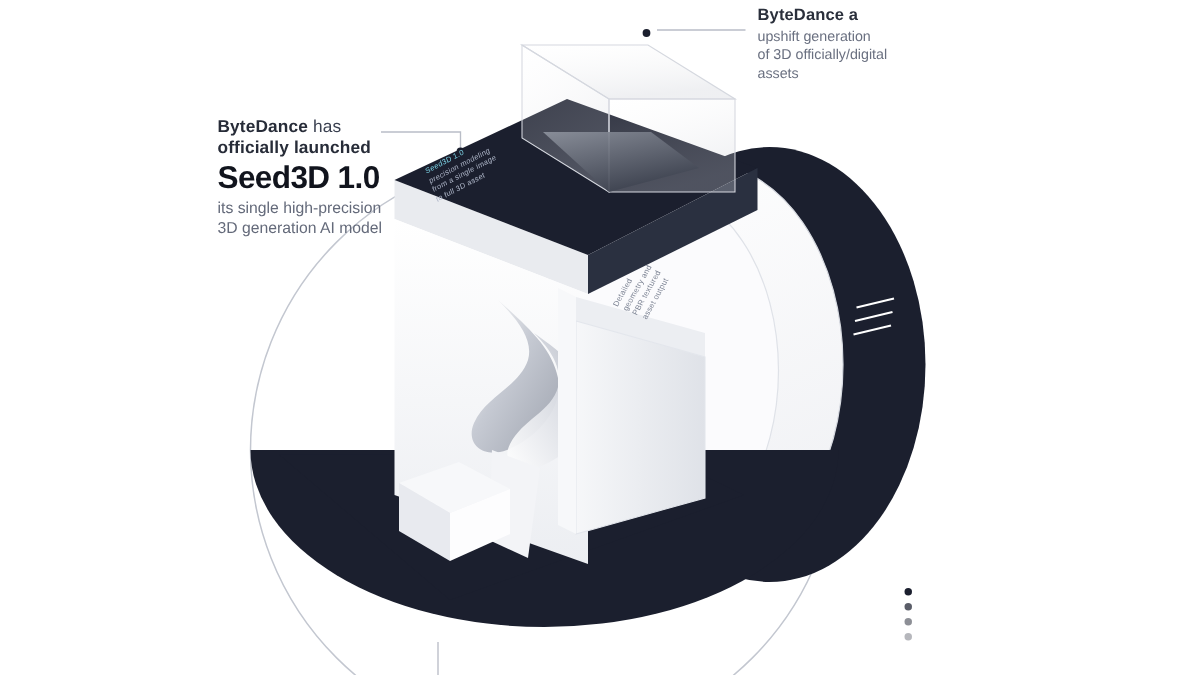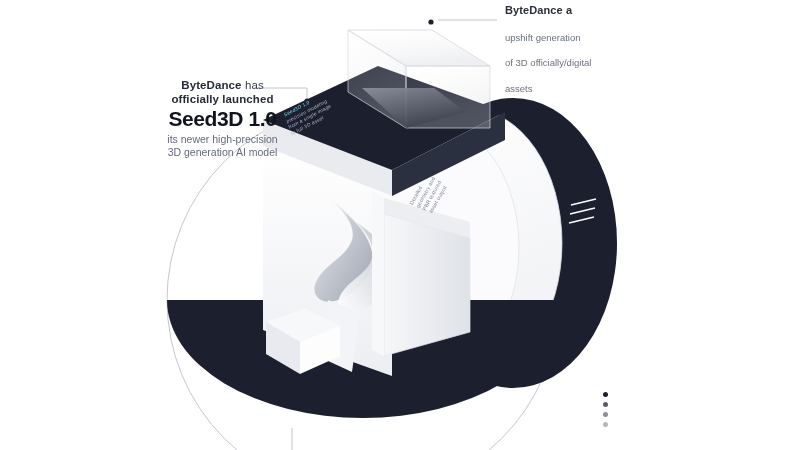--- a/index.html
+++ b/index.html
@@ -20,24 +20,24 @@
   }
   .ann .eyebrow .lite{font-weight:400;color:#3a4050;}
   .ann h1{
     margin:2px 0 3px 0;font-size:21px;line-height:22px;
     color:#11141d;font-weight:700;letter-spacing:-.4px;
   }
   .ann .body{
     font-size:10.5px;color:#646a7a;line-height:13px;font-weight:400;
   }
 
-  #ann-left{left:145px;top:79px;width:155px;text-align:center;}
+  #ann-left{left:145px;top:79px;width:155px;}
   #ann-top-right{left:505px;top:4px;width:125px;}
   #ann-top-right .eyebrow{font-size:11px;color:#2a2f3b;font-weight:700;}
-  #ann-top-right .body{font-size:9.5px;line-height:11.5px;color:#6a7080;margin-top:14px;}
+  #ann-top-right .body{font-size:9.5px;line-height:11.5px;color:#6a7080;margin-top:1px;}
 
   .facetext{position:absolute;pointer-events:none;}
   #face-dark{
     left:283px;top:112px;width:92px;
     transform:rotate(-27.5deg) skewX(-7deg);
     transform-origin:0 0;
   }
   #face-dark .l{
     display:block;font-size:5px;line-height:6.6px;color:#aeb6c8;
     letter-spacing:.2px;white-space:nowrap;
@@ -156,21 +156,21 @@
     <circle cx="307" cy="101" r="2.6" fill="#1b1f2e"></circle>
     <circle cx="431" cy="22" r="2.6" fill="#1b1f2e"></circle>
   </svg>
 
   <div class="ann" id="ann-left">
     <div class="eyebrow">
       <span>ByteDance</span><span class="lite"> has</span>
     </div>
     <div class="eyebrow lite">officially launched</div>
     <h1>Seed3D 1.0</h1>
-    <div class="body">its newer high-precision</div>
+    <div class="body">its single high-precision</div>
     <div class="body">3D generation AI model</div>
   </div>
 
   <div class="ann" id="ann-top-right">
     <div class="eyebrow">ByteDance a</div>
     <div class="body">upshift generation</div>
     <div class="body">of 3D officially/digital</div>
     <div class="body">assets</div>
   </div>
 

